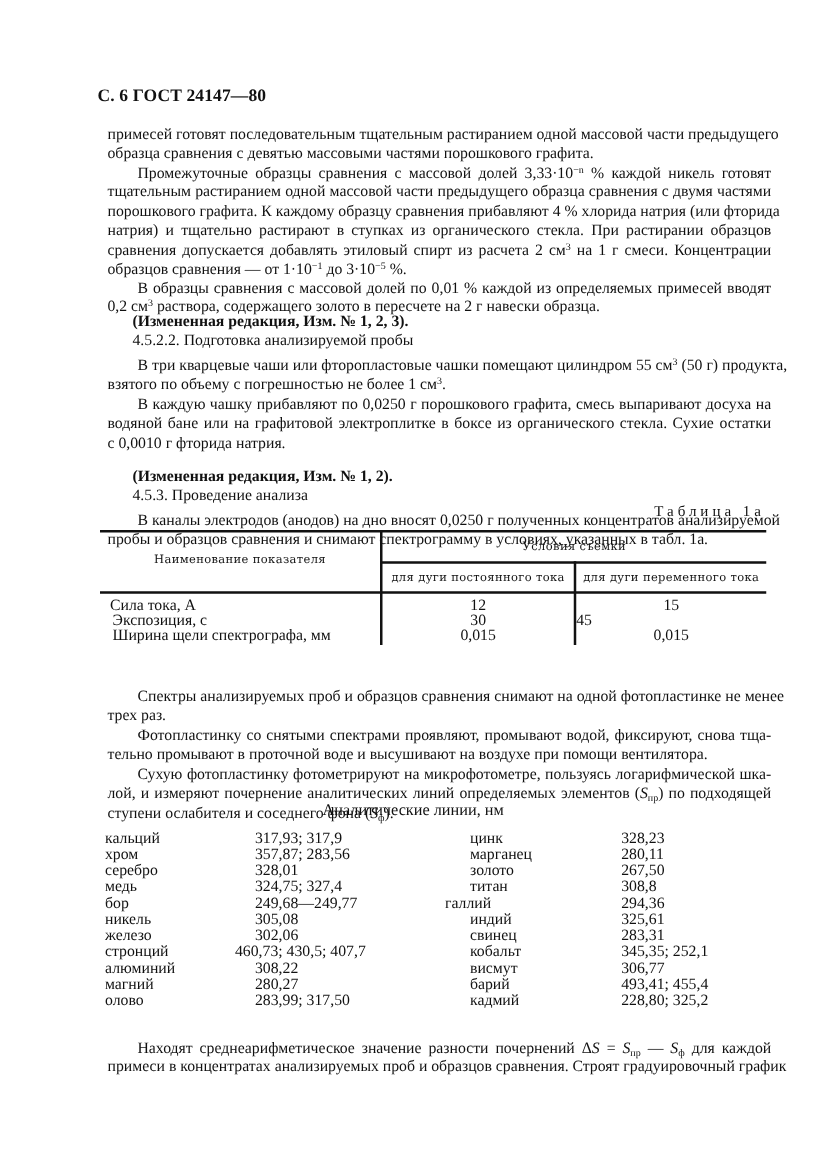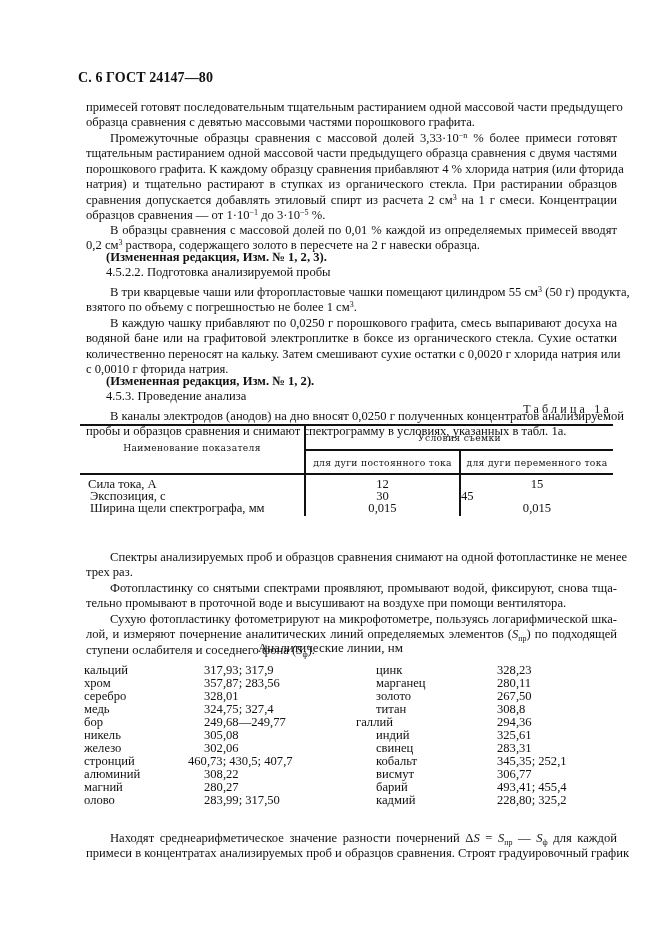--- a/index.html
+++ b/index.html
@@ -31,21 +31,21 @@
 <body>
 
 <div class="abs header bold">С. 6 ГОСТ 24147—80</div>
 
 <div class="para" style="top:96px;">
   <span class="line">примесей готовят последовательным тщательным растиранием одной массовой части предыдущего</span>
   <span class="line last">образца сравнения с девятью массовыми частями порошкового графита.</span>
 </div>
 
 <div class="para" style="top:127px;">
-  <span class="line"><span class="ind"></span><span>Промежуточные образцы сравнения с массовой долей 3,33·10</span><sup>−n</sup><span> % более примеси готовят</span></span>
+  <span class="line"><span class="ind"></span><span>Промежуточные образцы сравнения с массовой долей 3,33·10</span><sup>−n</sup><span> % каждой никель готовят</span></span>
   <span class="line">тщательным растиранием одной массовой части предыдущего образца сравнения с двумя частями</span>
   <span class="line">порошкового графита. К каждому образцу сравнения прибавляют 4 % хлорида натрия (или фторида</span>
   <span class="line">натрия) и тщательно растирают в ступках из органического стекла. При растирании образцов</span>
   <span class="line"><span>сравнения допускается добавлять этиловый спирт из расчета 2 см</span><sup>3</sup><span> на 1 г смеси. Концентрации</span></span>
   <span class="line last"><span>образцов сравнения — от 1·10</span><sup>−1</sup><span> до 3·10</span><sup>−5</sup><span> %.</span></span>
 </div>
 
 <div class="para" style="top:219px;">
   <span class="line"><span class="ind"></span><span>В образцы сравнения с массовой долей по 0,01 % каждой из определяемых примесей вводят</span></span>
   <span class="line last"><span>0,2 см</span><sup>3</sup><span> раствора, содержащего золото в пересчете на 2 г навески образца.</span></span>
@@ -55,21 +55,20 @@
 <div class="plain" style="left:106px; top:265px;">4.5.2.2.  Подготовка анализируемой пробы</div>
 
 <div class="para" style="top:281px;">
   <span class="line"><span class="ind"></span><span>В три кварцевые чаши или фторопластовые чашки помещают цилиндром 55 см</span><sup>3</sup><span> (50 г) продукта,</span></span>
   <span class="line last"><span>взятого по объему с погрешностью не более 1 см</span><sup>3</sup><span>.</span></span>
 </div>
 
 <div class="para" style="top:312px;">
   <span class="line"><span class="ind"></span><span>В каждую чашку прибавляют по 0,0250 г порошкового графита, смесь выпаривают досуха на</span></span>
   <span class="line">водяной бане или на графитовой электроплитке в боксе из органического стекла. Сухие остатки</span>
-  <span class="line">количественно переносят на кальку. Затем смешивают сухие остатки с 0,0020 г хлорида натрия или</span>
   <span class="line last">с 0,0010 г фторида натрия.</span>
 </div>
 
 <div class="plain bold" style="left:106px; top:374px;">(Измененная редакция, Изм. № 1, 2).</div>
 <div class="plain" style="left:106px; top:389px;">4.5.3.  Проведение анализа</div>
 
 <div class="para" style="top:405px;">
   <span class="line"><span class="ind"></span><span>В каналы электродов (анодов) на дно вносят 0,0250 г полученных концентратов анализируемой</span></span>
   <span class="line last">пробы и образцов сравнения и снимают спектрограмму в условиях, указанных в табл. 1а.</span>
 </div>

